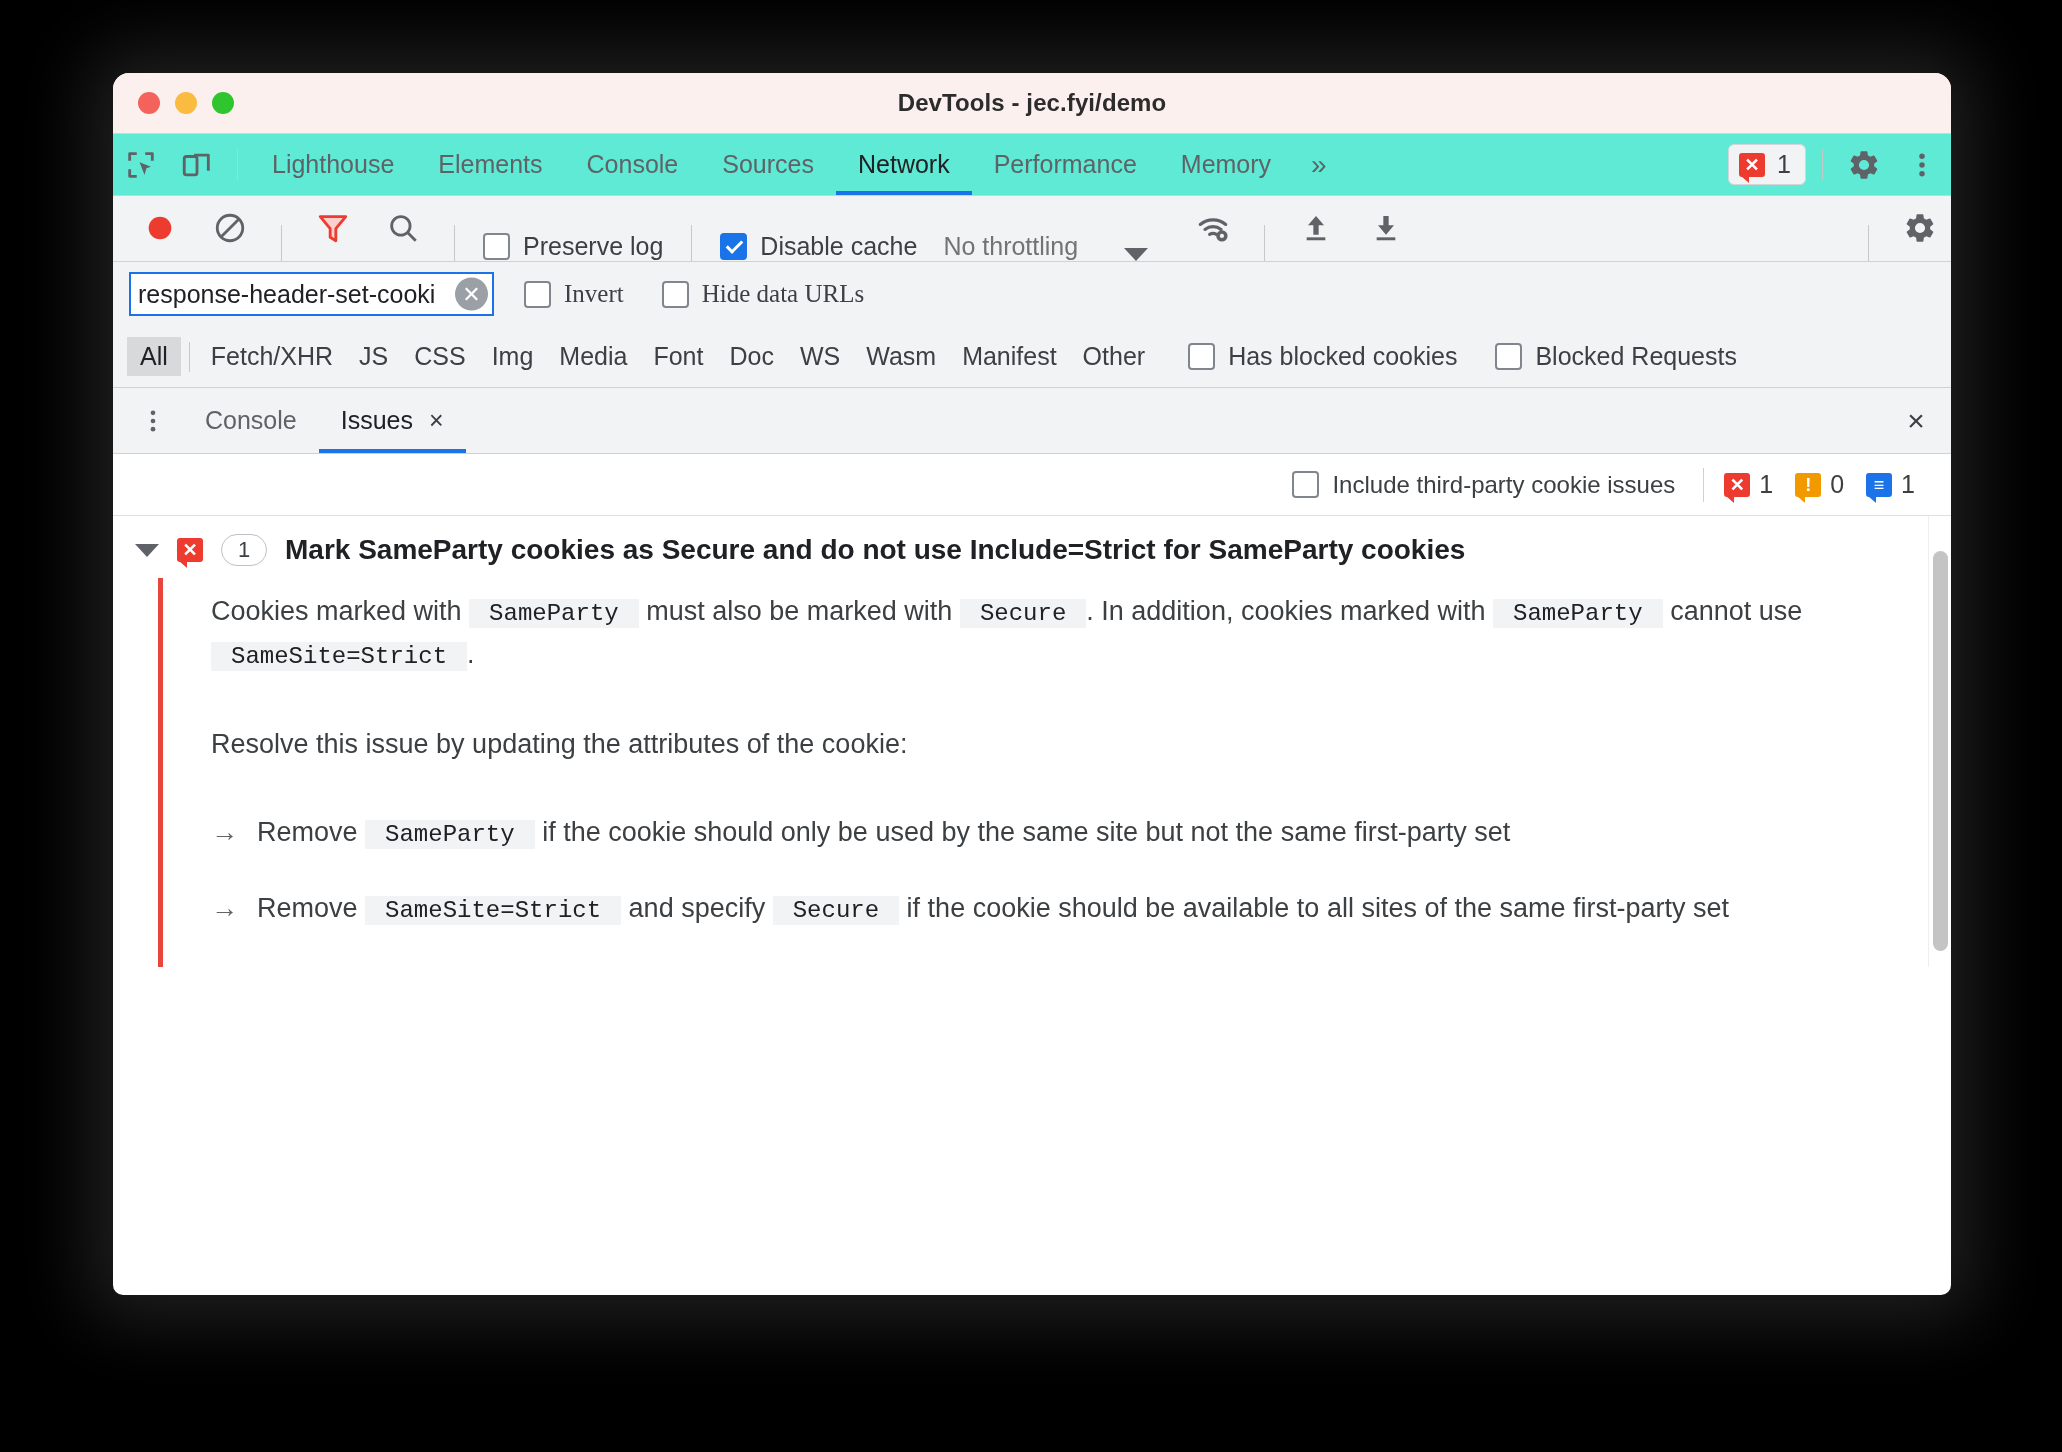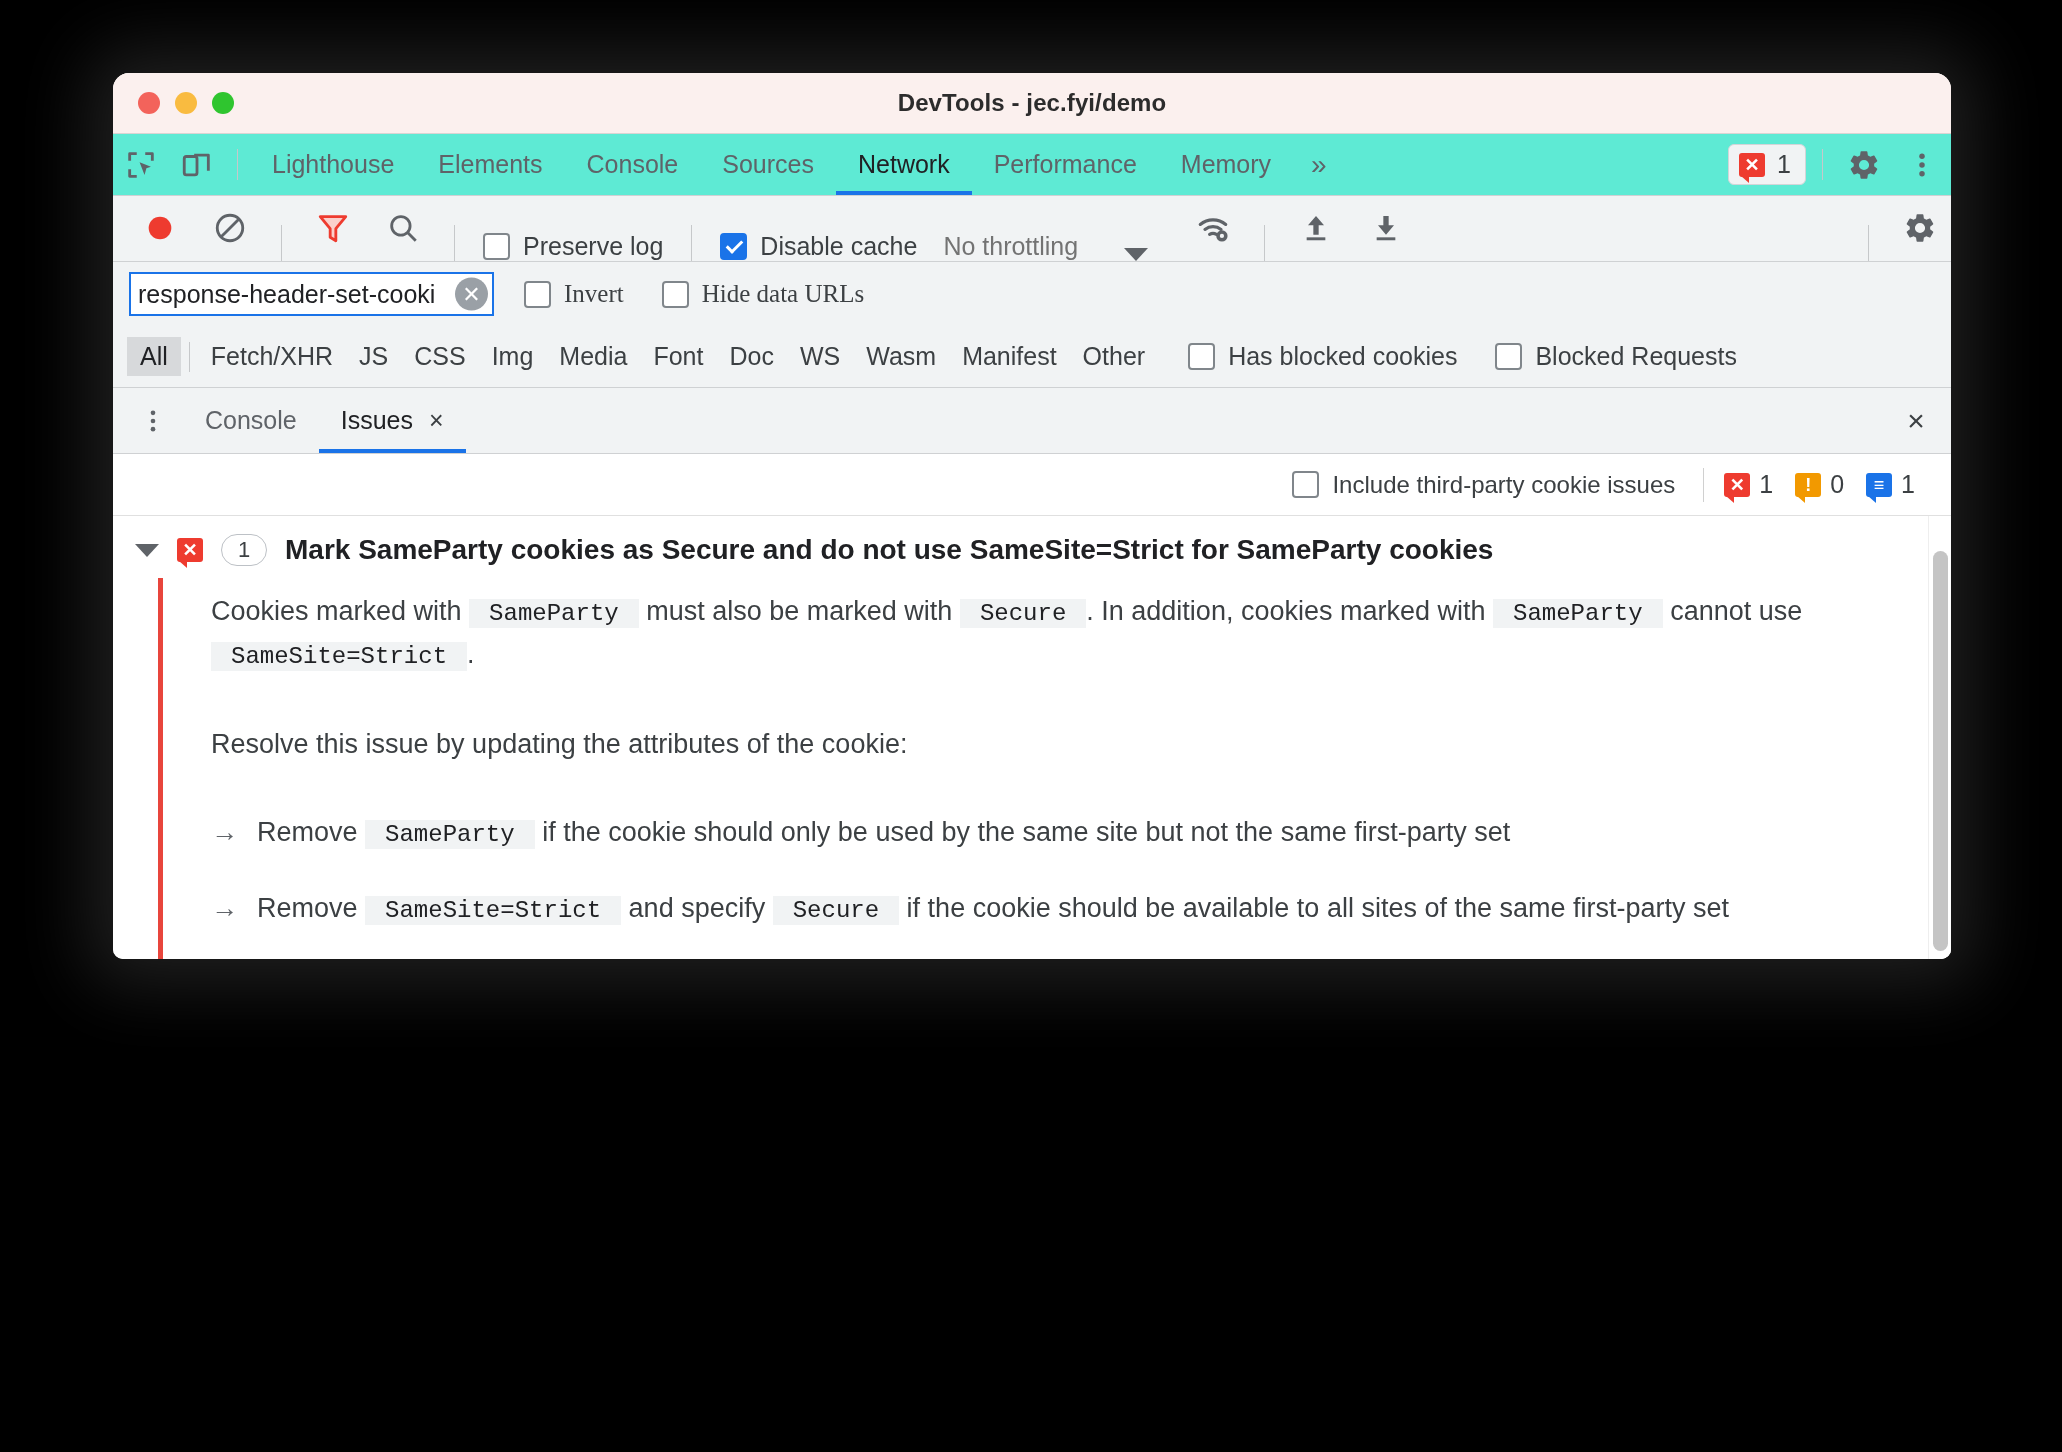--- a/index.html
+++ b/index.html
@@ -21,21 +21,21 @@
     height: 1452px;
     background: #000000;
   }
 
   
   #window {
     position: absolute;
     left: 113px;
     top: 73px;
     width: 1838px;
-    height: 886px;
+    height: 1222px;
     background: #ffffff;
     border-radius: 16px 16px 10px 10px;
     overflow: hidden;
     box-shadow: 0 0 70px 26px rgba(255,255,255,0.12);
   }
 
   
   .titlebar {
     position: relative;
     height: 60px;
@@ -703,21 +703,21 @@
     </div>
 
     <div class="issuearea">
 
       <div class="issuehead">
         <div class="tri-right"></div>
         <div class="bubble err">
             <span>✕</span>
           </div>
         <div class="countpill">1</div>
-        <div class="issuetitle">Mark SameParty cookies as Secure and do not use SameSite=Strict for SameParty cookies</div>
+        <div class="issuetitle">Mark SameParty cookies as Secure and do not use Include=Strict for SameParty cookies</div>
       </div>
 
       <div class="issuebody">
 
         <p class="para">
           <span>Cookies marked with </span><code>SameParty</code><span> must also be marked with </span><code>Secure</code><span>. In addition, cookies marked with </span><code>SameParty</code><span> cannot use </span><code>SameSite=Strict</code><span>.</span>
         </p>
 
         <p class="para">Resolve this issue by updating the attributes of the cookie:</p>
 

